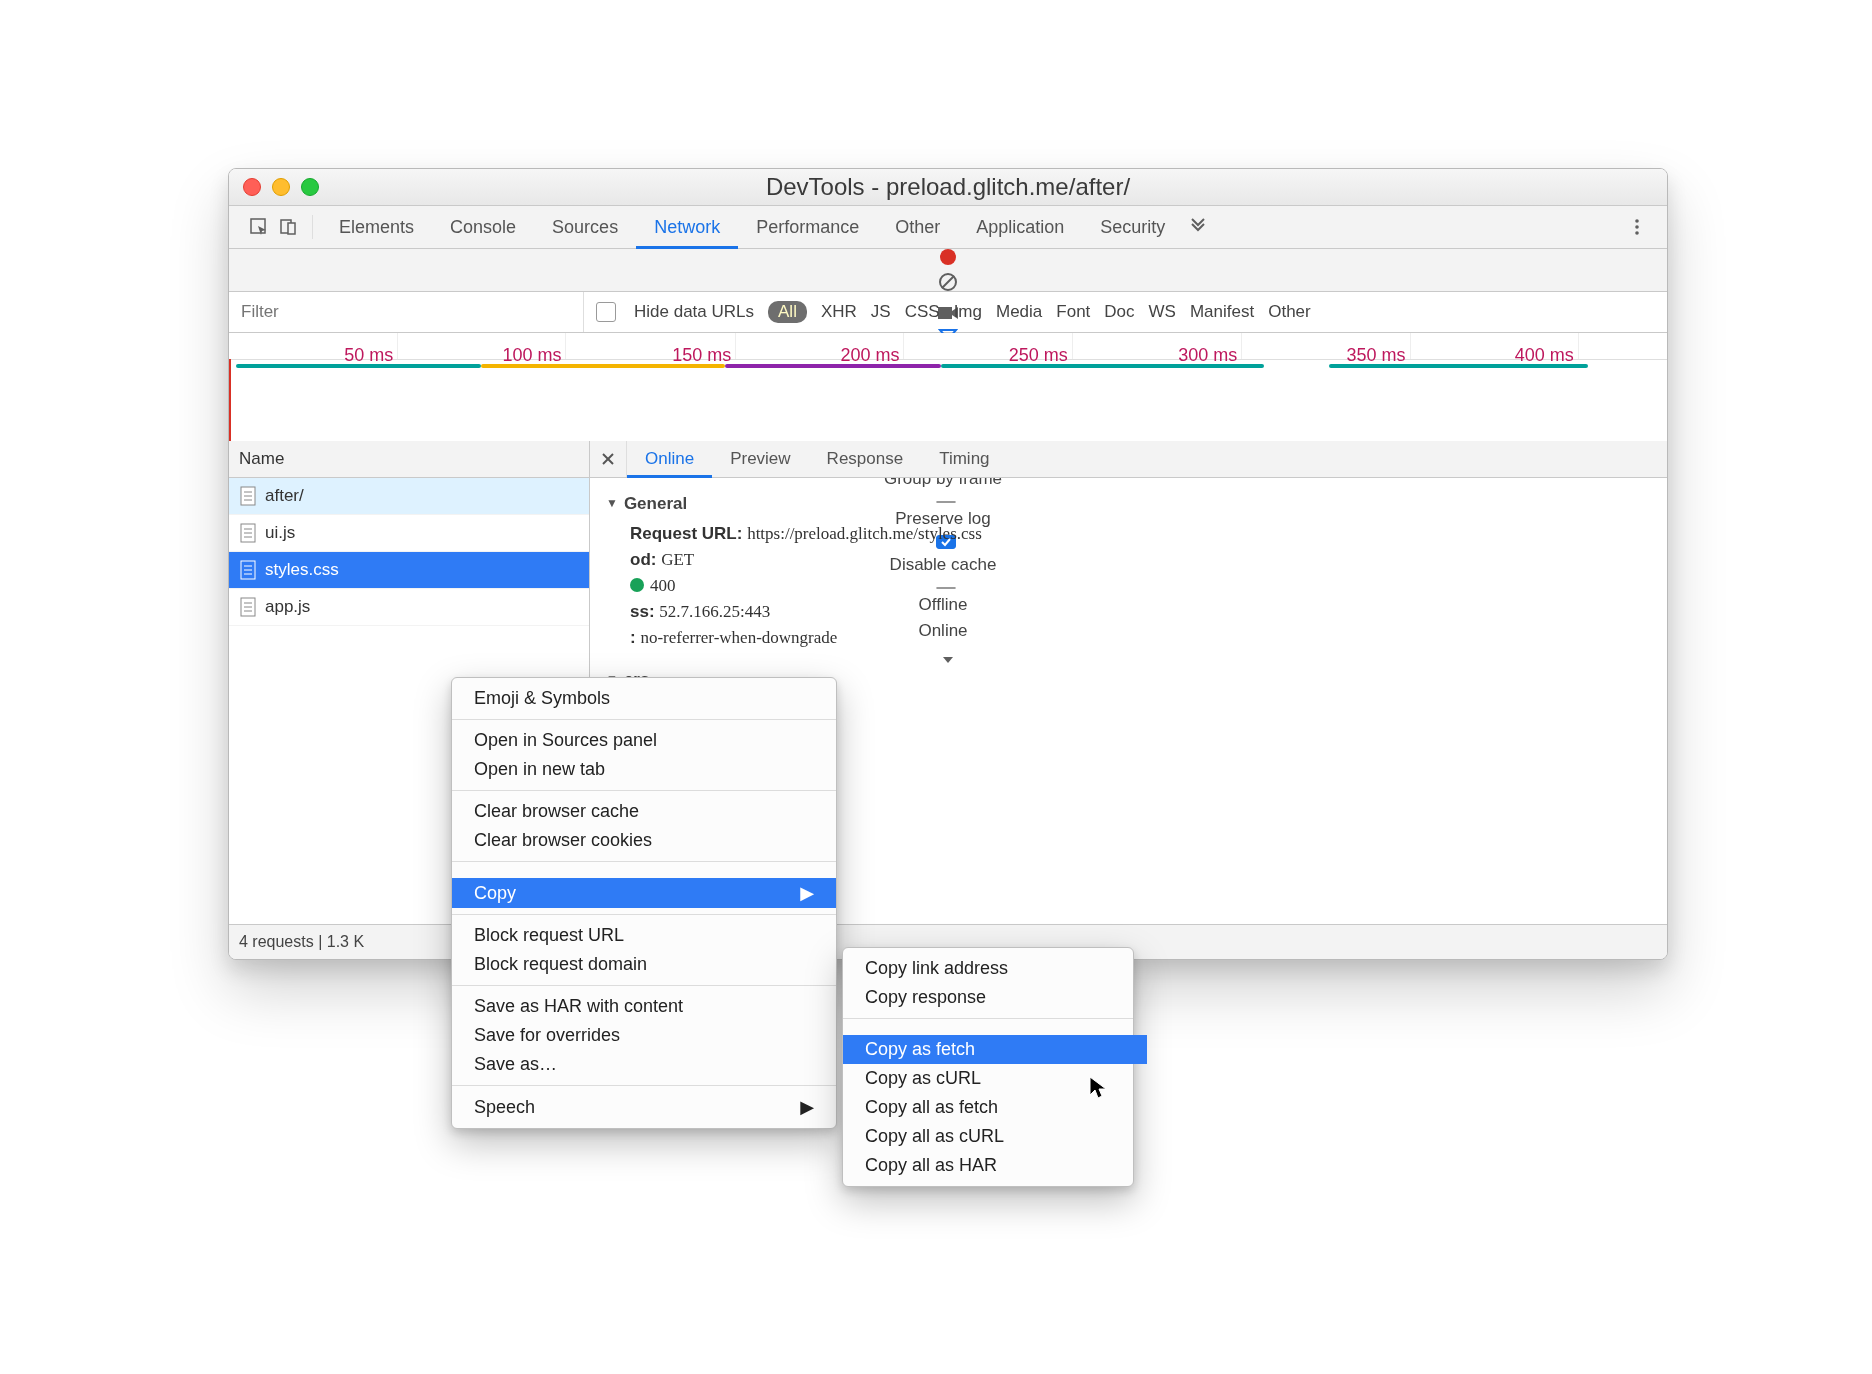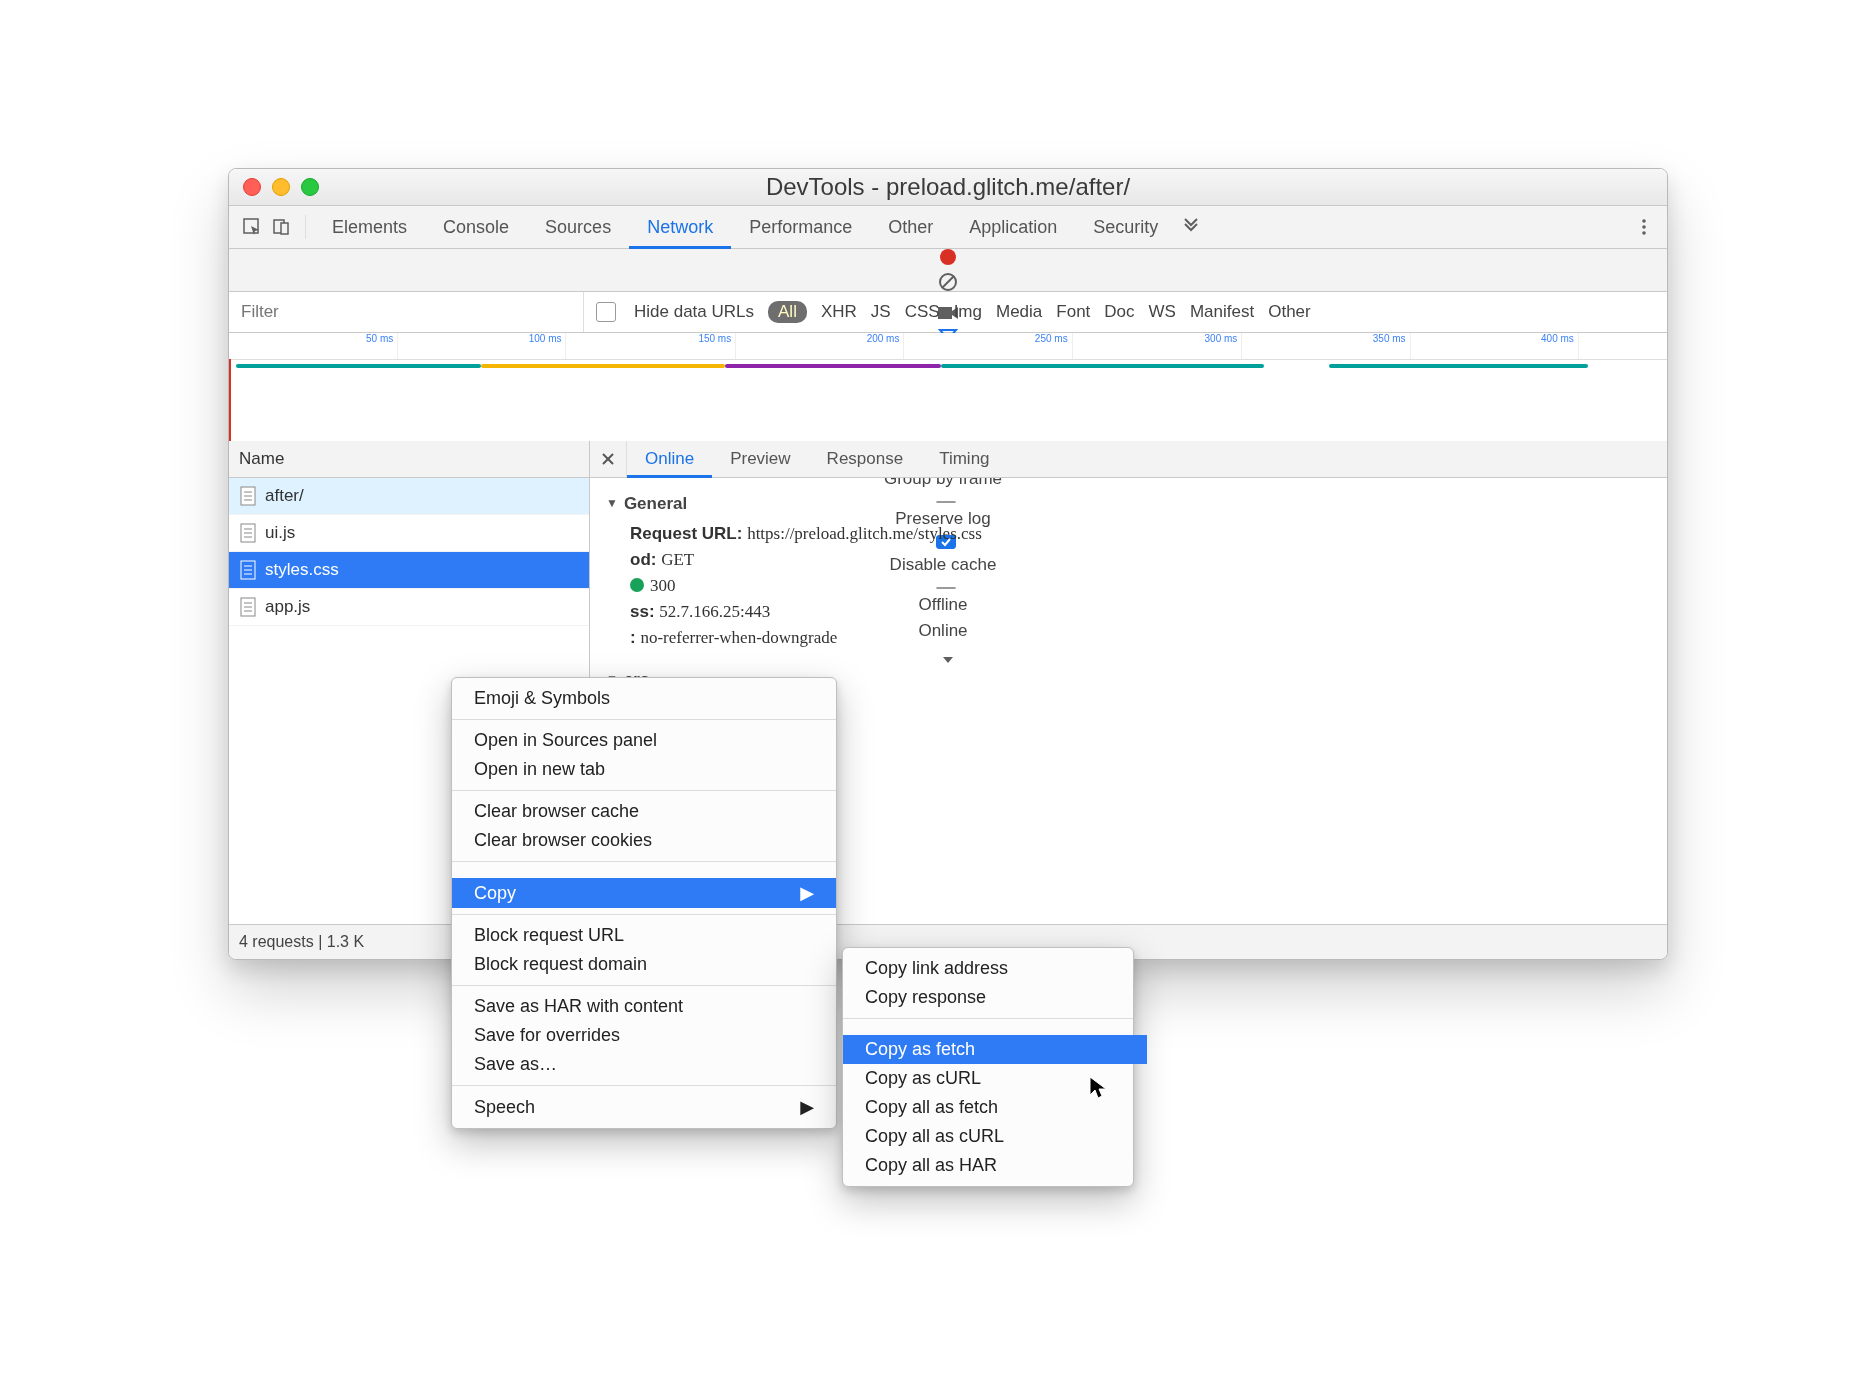--- a/index.html
+++ b/index.html
@@ -27,21 +27,21 @@
   
   .titlebar{height:36px;background:linear-gradient(#f6f6f6,#e8e8e8);border-bottom:1px solid var(--border);
     display:flex;align-items:center;position:relative;}
   .traffic{display:flex;gap:11px;margin-left:14px;}
   .tl{width:16px;height:16px;border-radius:50%;}
   .tl.red{background:#ff5f57;border:1px solid #e33e32;}
   .tl.yel{background:#ffbd2e;border:1px solid #e09e00;}
   .tl.grn{background:#28c940;border:1px solid #17a82e;}
   .title{position:absolute;left:0;right:0;text-align:center;font-size:24px;color:#3a3a3a;pointer-events:none;}
   
-  .tabs{height:42px;border-bottom:1px solid var(--border);display:flex;align-items:center;gap:0;padding:0 8px;background:var(--panel);}
+  .tabs{height:42px;border-bottom:1px solid var(--border);display:flex;align-items:center;gap:0;padding:0 15px;background:var(--panel);}
   .icon-btn{width:30px;height:30px;display:flex;align-items:center;justify-content:center;color:#5f5f5f;}
   .divider{width:1px;height:24px;background:var(--border-light);margin:0 8px;}
   .tab{padding:0 18px;height:100%;display:flex;align-items:center;color:#555;font-size:18px;cursor:default;position:relative;}
   .tab.active{color:var(--blue);}
   .tab.active::after{content:"";position:absolute;left:0;right:0;bottom:-1px;height:3px;background:var(--blue);}
   .tabs .spacer{flex:1;}
   .more-btn{width:30px;height:30px;display:flex;align-items:center;justify-content:center;color:#5f5f5f;}
   
   .toolbar{height:42px;border-bottom:1px solid var(--border);display:flex;align-items:center;background:var(--panel);padding:0 8px;gap:6px;white-space:nowrap;flex-direction:column;}
   .record{width:16px;height:16px;border-radius:50%;background:#d93025;margin:0 6px;}
@@ -51,21 +51,21 @@
   .cb svg{display:none;}
   .tlabel{font-size:17px;color:#444;margin-right:10px;}
   
   .filterrow{height:40px;border-bottom:1px solid var(--border);display:flex;align-items:center;background:#fff;}
   .filter-input{width:330px;height:100%;border:none;border-right:1px solid var(--border-light);padding:0 12px;font-size:17px;color:#999;background:#fff;outline:none;}
   .filterrow .types{display:flex;align-items:center;gap:14px;padding:0 12px;font-size:17px;color:#444;}
   .pill{background:var(--pill);color:#fef9c3;border-radius:10px;padding:1px 10px;}
   
   .timeline{height:112px;border-bottom:1px solid var(--border);background:#fff;position:relative;}
   .timeline .ticks{position:absolute;top:0;left:0;right:0;height:26px;border-bottom:1px solid var(--border-light);}
-  .tick{position:absolute;top:0;font-size:10px;color:#3b82f6;transform:translateX(-100%);padding-right:4px;}
+  .tick{position:absolute;top:12px;font-size:18px;color:#be185d;transform:translateX(-100%);padding-right:4px;}
   .tickline{position:absolute;top:0;bottom:0;width:1px;background:#eee;}
   .bars{position:absolute;top:26px;left:0;right:0;height:14px;}
   .bar{position:absolute;top:5px;height:4px;border-radius:2px;}
   .endlines{position:absolute;top:26px;bottom:0;}
   .endline{position:absolute;top:0;bottom:0;width:2px;}
   
   .content{position:absolute;top:272px;left:0;right:0;bottom:34px;display:flex;}
   .left{width:360px;border-right:1px solid var(--border);display:flex;flex-direction:column;}
   .left-head{height:36px;border-bottom:1px solid var(--border);background:var(--panel);display:flex;align-items:center;padding:0 10px;font-size:17px;color:#333;}
   .file-list{flex:1;overflow:auto;}
@@ -325,21 +325,21 @@
           </div>
           <div class="rtab active">Online</div>
           <div class="rtab">Preview</div>
           <div class="rtab">Response</div>
           <div class="rtab">Timing</div>
         </div>
         <div class="details">
           <div class="section-title"><span class="tri">▼</span><span>General</span></div>
           <div class="kv"><b>Request URL:</b> <span class="mono">https://preload.glitch.me/styles.css</span></div>
           <div class="kv"><b>od:</b> <span class="mono">GET</span></div>
-          <div class="kv"><span class="status-dot"></span><span class="mono">300</span></div>
+          <div class="kv"><span class="status-dot"></span><span class="mono">400</span></div>
           <div class="kv"><b>ss:</b> <span class="mono">52.7.166.25:443</span></div>
           <div class="kv"><b>:</b> <span class="mono">no-referrer-when-downgrade</span></div>
           <div class="section-title" style="margin-top:22px"><span class="tri">▼</span><span>ers</span></div>
         </div>
       </div>
     </div>
 
     <div class="statusbar">
       <span>4 requests | 1.3 K</span>
     </div>

